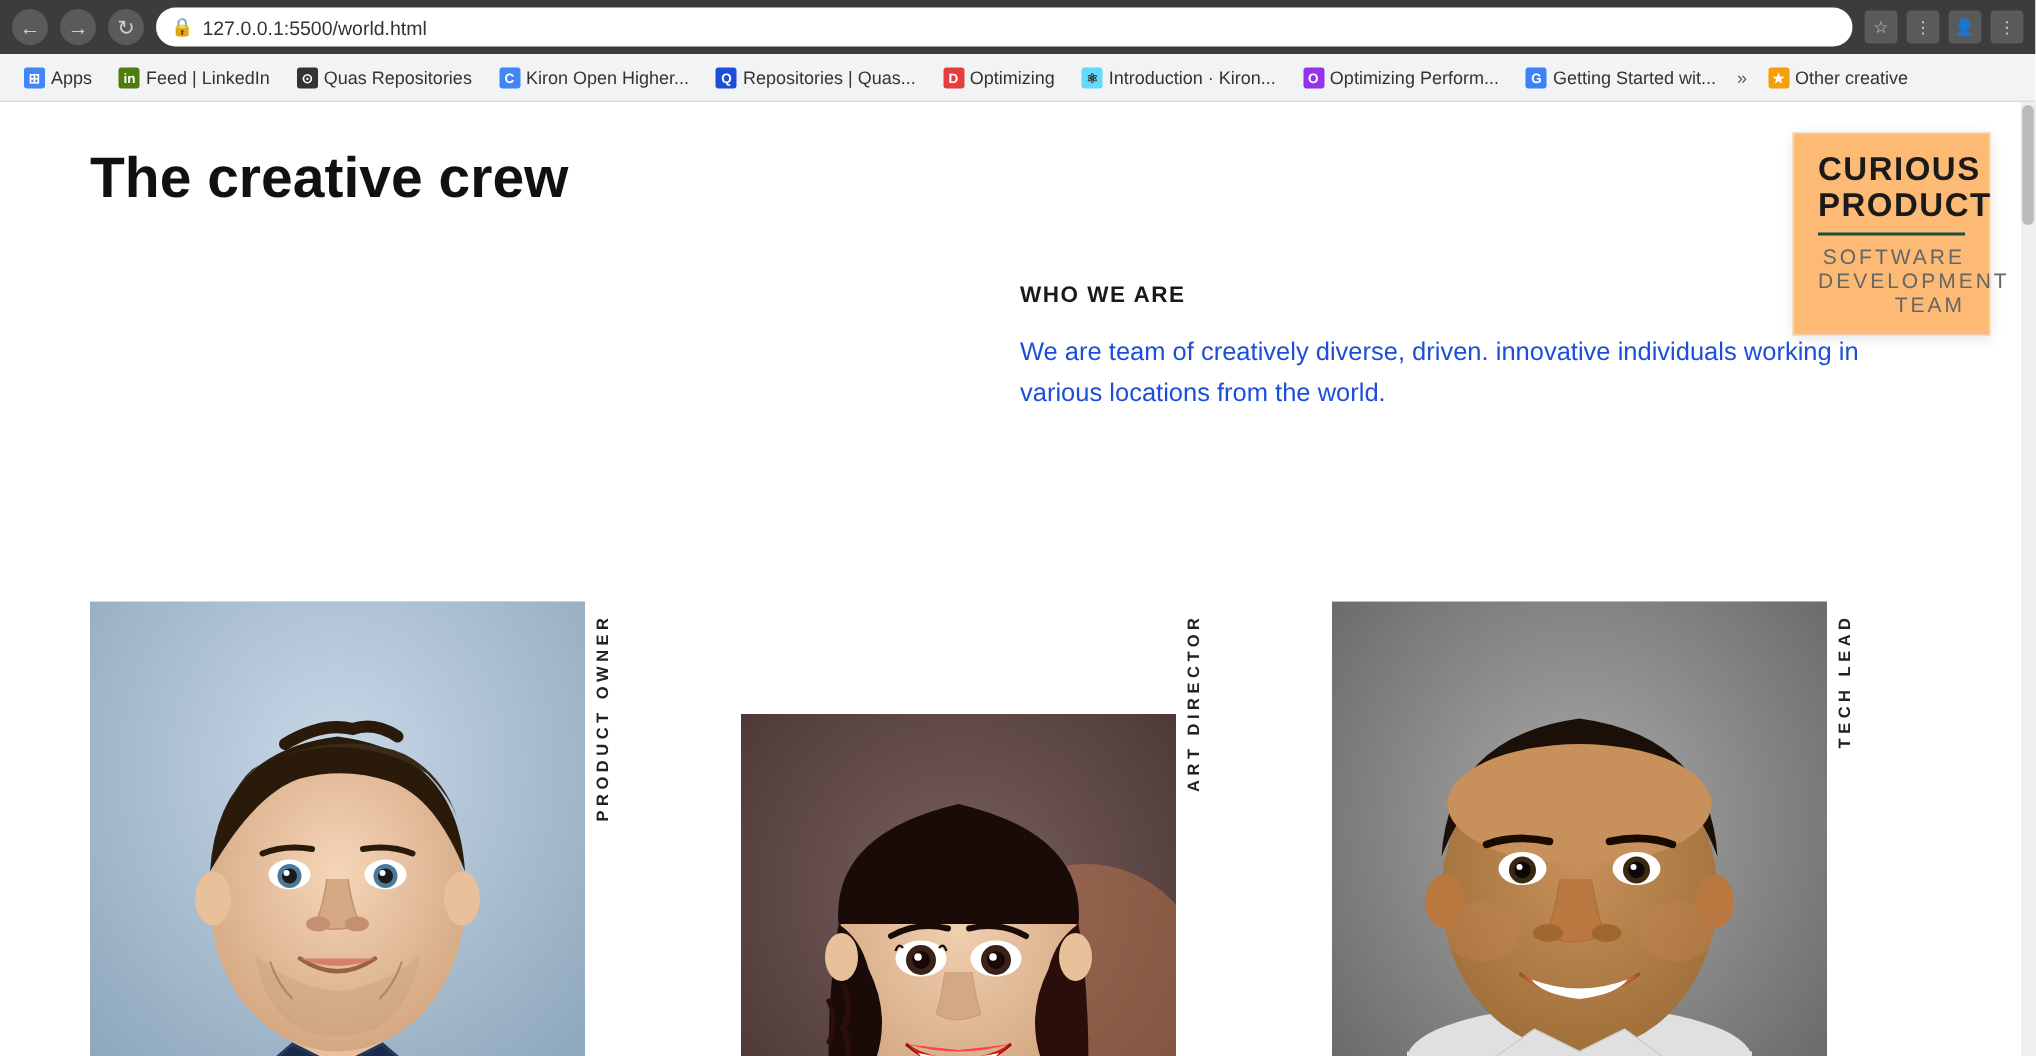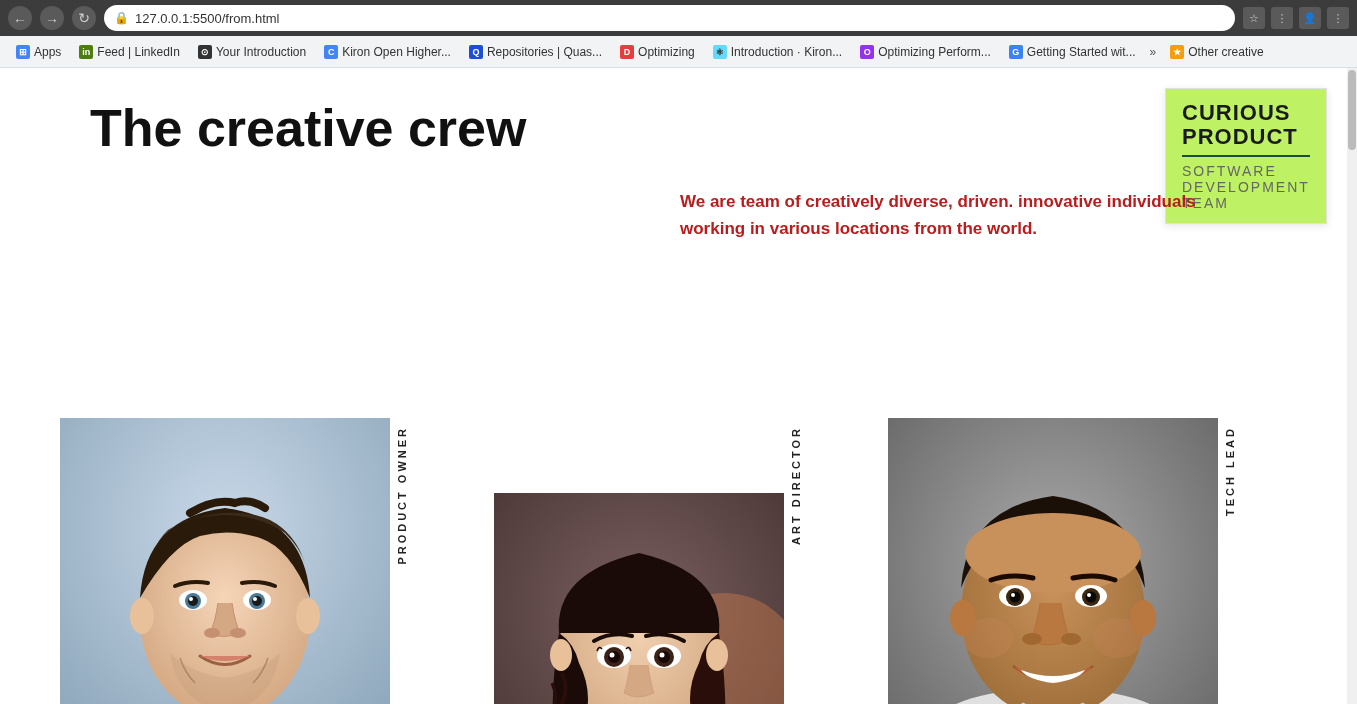--- a/index.html
+++ b/index.html
@@ -98,25 +98,25 @@
       min-height: 636px;
       position: relative;
       padding: 30px 60px;
     }
 
     
     .logo-container {
       position: absolute;
       top: 20px;
       right: 30px;
-      width: 162px;
-      background: #bef264;
+      width: 132px;
+      background: #fdba74;
       border: 1px solid #e0e0e0;
       padding: 12px 16px;
-      text-align: left;
+      text-align: right;
       box-shadow: 0 2px 8px rgba(0,0,0,0.1);
     }
     .logo-title {
       font-size: 22px;
       font-weight: 900;
       color: #1a1a1a;
       line-height: 1.1;
       letter-spacing: 1px;
     }
     .logo-subtitle {
@@ -128,47 +128,45 @@
     }
     .logo-divider {
       width: 100%;
       height: 2px;
       background: #1a4d3a;
       margin: 6px 0;
     }
 
     
     .main-heading {
-      font-size: 52px;
+      font-size: 38px;
       font-weight: 800;
       color: #111;
       margin-bottom: 40px;
       max-width: 500px;
-      margin-left: 30px;
     }
 
     
     .who-section {
       position: absolute;
       top: 120px;
       left: 680px;
       max-width: 580px;
     }
     .who-title {
       font-size: 15px;
       font-weight: 700;
       color: #1a1a1a;
       letter-spacing: 1px;
       margin-bottom: 16px;
     }
     .who-description {
       font-size: 17px;
-      color: #b91c1c;
+      color: #1d4ed8;
       line-height: 1.6;
-      font-weight: bold;
     }
 
     
     .team-section {
       margin-top: 260px;
       display: flex;
       gap: 0;
       align-items: flex-start;
       justify-content: space-between;
     }
@@ -241,42 +239,42 @@
   </style>
 </head>
 <body>
 
 <div class="browser-chrome">
   <button class="nav-btn">←</button>
   <button class="nav-btn">→</button>
   <button class="nav-btn">↻</button>
   <div class="address-bar">
     <span class="lock-icon">🔒</span>
-    <span>127.0.0.1:5500/from.html</span>
+    <span>127.0.0.1:5500/world.html</span>
   </div>
   <div class="browser-actions">
     <button class="browser-action-btn">☆</button>
     <button class="browser-action-btn">⋮</button>
     <button class="browser-action-btn">👤</button>
     <button class="browser-action-btn">⋮</button>
   </div>
 </div>
 
 <div class="bookmarks-bar">
   <div class="bookmark-item">
     <div class="bookmark-favicon bm-apps">⊞</div>
     <span>Apps</span>
   </div>
   <div class="bookmark-item">
     <div class="bookmark-favicon bm-li">in</div>
     <span>Feed | LinkedIn</span>
   </div>
   <div class="bookmark-item">
     <div class="bookmark-favicon bm-gh">⊙</div>
-    <span>Your Introduction</span>
+    <span>Quas Repositories</span>
   </div>
   <div class="bookmark-item">
     <div class="bookmark-favicon bm-ch">C</div>
     <span>Kiron Open Higher...</span>
   </div>
   <div class="bookmark-item">
     <div class="bookmark-favicon bm-qu">Q</div>
     <span>Repositories | Quas...</span>
   </div>
   <div class="bookmark-item">
@@ -309,20 +307,21 @@
       <span>CURIOUS</span><br>
       <span>PRODUCT</span>
     </div>
     <div class="logo-divider"></div>
     <div class="logo-subtitle">SOFTWARE DEVELOPMENT TEAM</div>
   </div>
 
   <h1 class="main-heading">The creative crew</h1>
 
   <div class="who-section">
+    <div class="who-title">WHO WE ARE</div>
     <p class="who-description">We are team of creatively diverse, driven. innovative individuals working in various locations from the world.</p>
   </div>
 
   <div class="team-section">
     <div class="team-wrapper">
 
       <div class="team-member">
         <div class="face-container photo-male-1">
           
           <svg width="330" height="370" viewBox="0 0 330 370" xmlns="http://www.w3.org/2000/svg">

